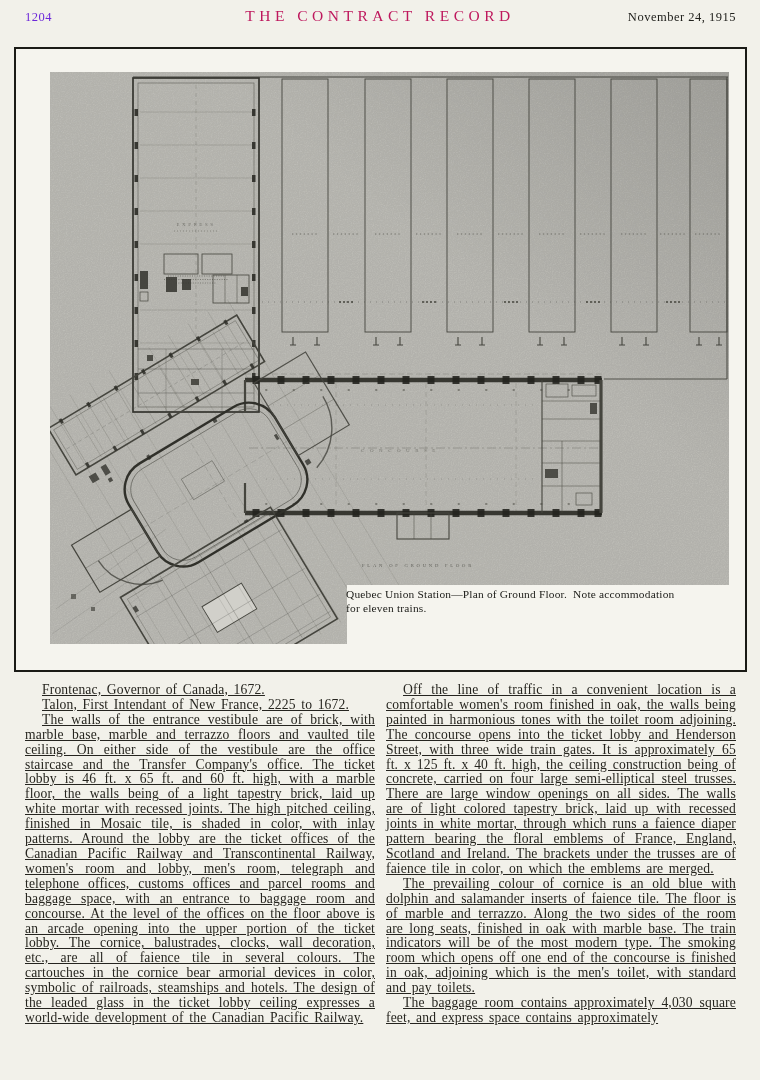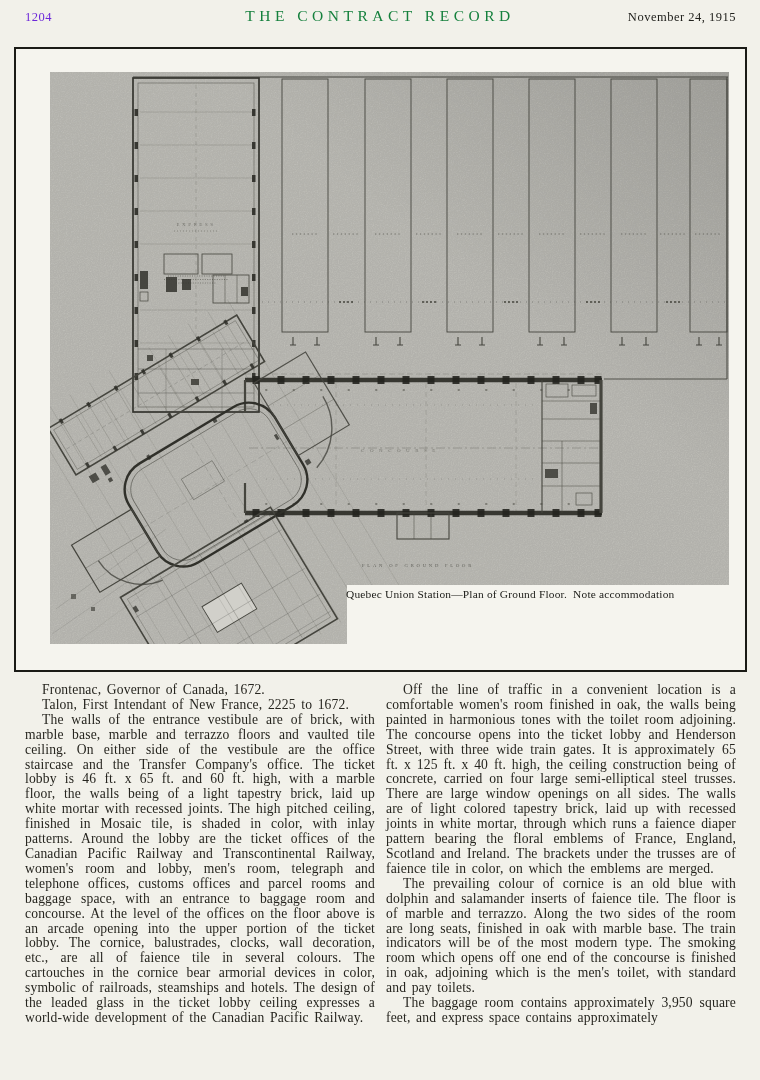--- a/index.html
+++ b/index.html
@@ -1,34 +1,34 @@
 <!DOCTYPE html>
 <html><head>
 <meta charset="utf-8">
 <style>
   html,body{margin:0;padding:0;}
   body{width:760px;height:1080px;background:#eceae2;font-family:"Liberation Serif",serif;}
   .page{position:relative;width:760px;height:1080px;background:#f2f1ea;overflow:hidden;color:#25241f;}
 
   
   .hdr-num{position:absolute;left:25px;top:10px;font-size:12.5px;letter-spacing:.5px;color:#6d28d9;}
-  .hdr-title{position:absolute;left:0;right:0;top:7px;text-align:center;font-size:15.5px;letter-spacing:4.5px;color:#15803d;}
+  .hdr-title{position:absolute;left:0;right:0;top:7px;text-align:center;font-size:15.5px;letter-spacing:4.5px;color:#be185d;}
   .hdr-date{position:absolute;right:24px;top:10px;font-size:12.5px;letter-spacing:.5px;color:#21211d;}
 
   
   .figure-frame{position:absolute;left:14px;top:47px;width:733px;height:625px;
     border:2px solid #1b1b16;background:#f5f4ee;box-sizing:border-box;}
   .figure-frame svg{display:block;}
 
   
   .caption{position:absolute;left:346px;top:587px;width:388px;text-align:left;
     font-size:11.4px;line-height:14px;color:#21211d;letter-spacing:.2px;}
 
   
-  .article{position:absolute;left:25px;top:683px;width:711px;display:flex;gap:11px;}
+  .article{position:absolute;left:25px;top:683px;width:711px;display:flex;gap:11px;text-decoration:underline;}
   .col{flex:1 1 0;min-width:0;}
   .col p{margin:0;text-align:justify;text-indent:17px;font-size:13.6px;line-height:14.9px;
     word-spacing:2px;letter-spacing:.15px;color:#26251f;}
 </style>
 </head>
 <body>
 
 <div class="page">
 
   <div class="hdr-num">1204</div>
@@ -161,28 +161,29 @@
           </g>
 
           <text x="402" y="518" text-anchor="middle" font-size="4.6" letter-spacing="2.8" fill="#3c3c35" stroke="none" opacity=".7">PLAN OF GROUND FLOOR</text>
         </g>
       </g>
     </svg>
   </div>
 
   <div class="caption">
     <div>Quebec Union Station—Plan of Ground Floor.&nbsp; Note accommodation</div>
+    <div>for eleven trains.</div>
   </div>
 
   <div class="article">
     <div class="col">
       <p>Frontenac, Governor of Canada, 1672.</p>
       <p>Talon, First Intendant of New France, 2225 to 1672.</p>
       <p>The walls of the entrance vestibule are of brick, with marble base, marble and terrazzo floors and vaulted tile ceiling. On either side of the vestibule are the office staircase and the Transfer Company's office. The ticket lobby is 46 ft. x 65 ft. and 60 ft. high, with a marble floor, the walls being of a light tapestry brick, laid up white mortar with recessed joints. The high pitched ceiling, finished in Mosaic tile, is shaded in color, with inlay patterns. Around the lobby are the ticket offices of the Canadian Pacific Railway and Transcontinental Railway, women's room and lobby, men's room, telegraph and telephone offices, customs offices and parcel rooms and baggage space, with an entrance to baggage room and concourse. At the level of the offices on the floor above is an arcade opening into the upper portion of the ticket lobby. The cornice, balustrades, clocks, wall decoration, etc., are all of faience tile in several colours. The cartouches in the cornice bear armorial devices in color, symbolic of railroads, steamships and hotels. The design of the leaded glass in the ticket lobby ceiling expresses a world-wide development of the Canadian Pacific Railway.</p>
     </div>
     <div class="col">
       <p>Off the line of traffic in a convenient location is a comfortable women's room finished in oak, the walls being painted in harmonious tones with the toilet room adjoining. The concourse opens into the ticket lobby and Henderson Street, with three wide train gates. It is approximately 65 ft. x 125 ft. x 40 ft. high, the ceiling construction being of concrete, carried on four large semi-elliptical steel trusses. There are large window openings on all sides. The walls are of light colored tapestry brick, laid up with recessed joints in white mortar, through which runs a faience diaper pattern bearing the floral emblems of France, England, Scotland and Ireland. The brackets under the trusses are of faience tile in color, on which the emblems are merged.</p>
       <p>The prevailing colour of cornice is an old blue with dolphin and salamander inserts of faience tile. The floor is of marble and terrazzo. Along the two sides of the room are long seats, finished in oak with marble base. The train indicators will be of the most modern type. The smoking room which opens off one end of the concourse is finished in oak, adjoining which is the men's toilet, with standard and pay toilets.</p>
-      <p>The baggage room contains approximately 3,950 square feet, and express space contains approximately</p>
+      <p>The baggage room contains approximately 4,030 square feet, and express space contains approximately</p>
     </div>
   </div>
 
 </div>
 
 </body></html>

